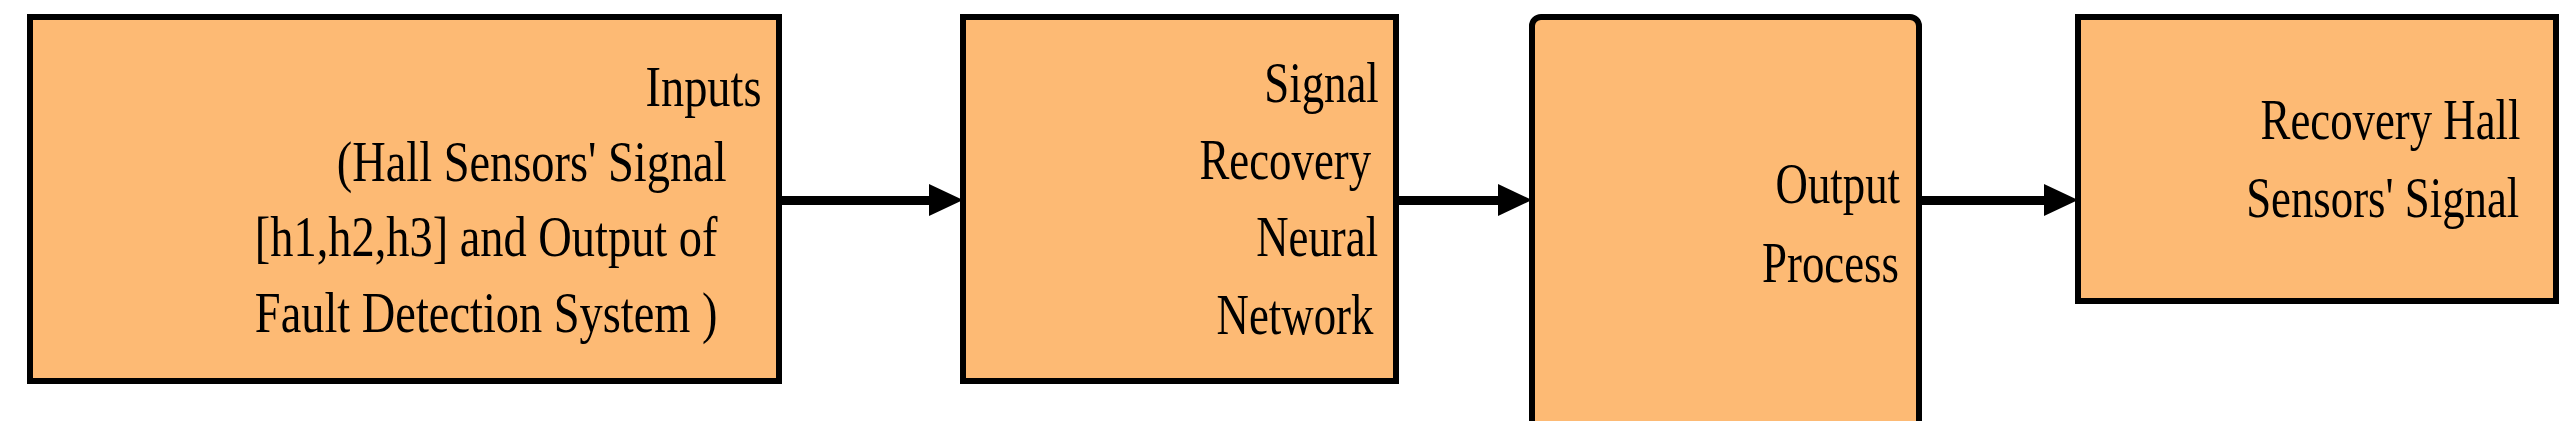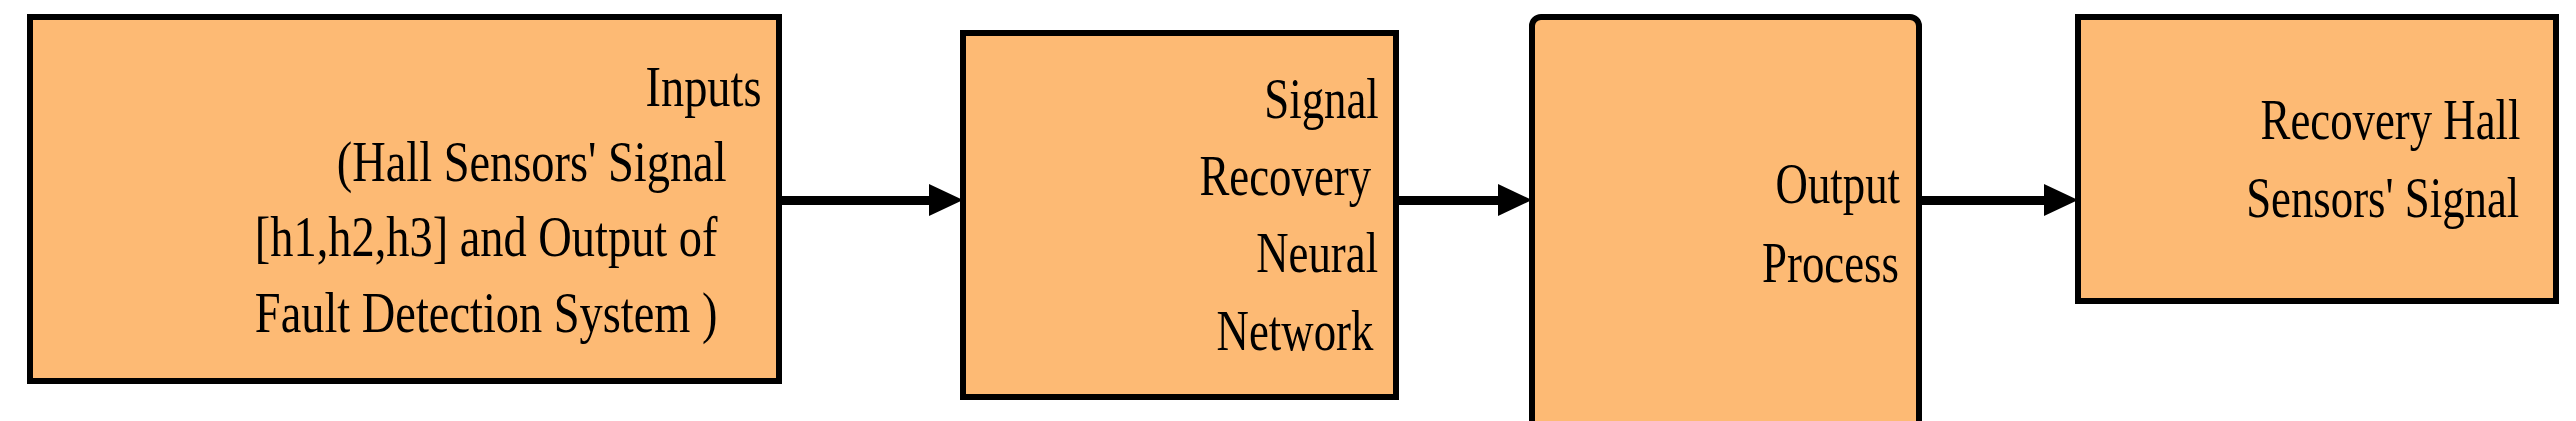--- a/index.html
+++ b/index.html
@@ -39,21 +39,20 @@
   
   #node-inputs {
     left: 26.5px; top: 14.4px; width: 755px; height: 370px;
     font-size: 58px;
   }
   #node-inputs .line { line-height: 1.30; }
 
   #node-nn {
     left: 960px; top: 14.4px; width: 439px; height: 370px;
     font-size: 56px;
-    margin-top: 16px;
   }
   #node-nn .line { line-height: 1.38; }
 
   #node-output {
     left: 1529px; top: 14.4px; width: 393px; height: 420px;
     font-size: 56px;
     border-radius: 12px;
   }
   #node-output .line { line-height: 1.42; }
 

